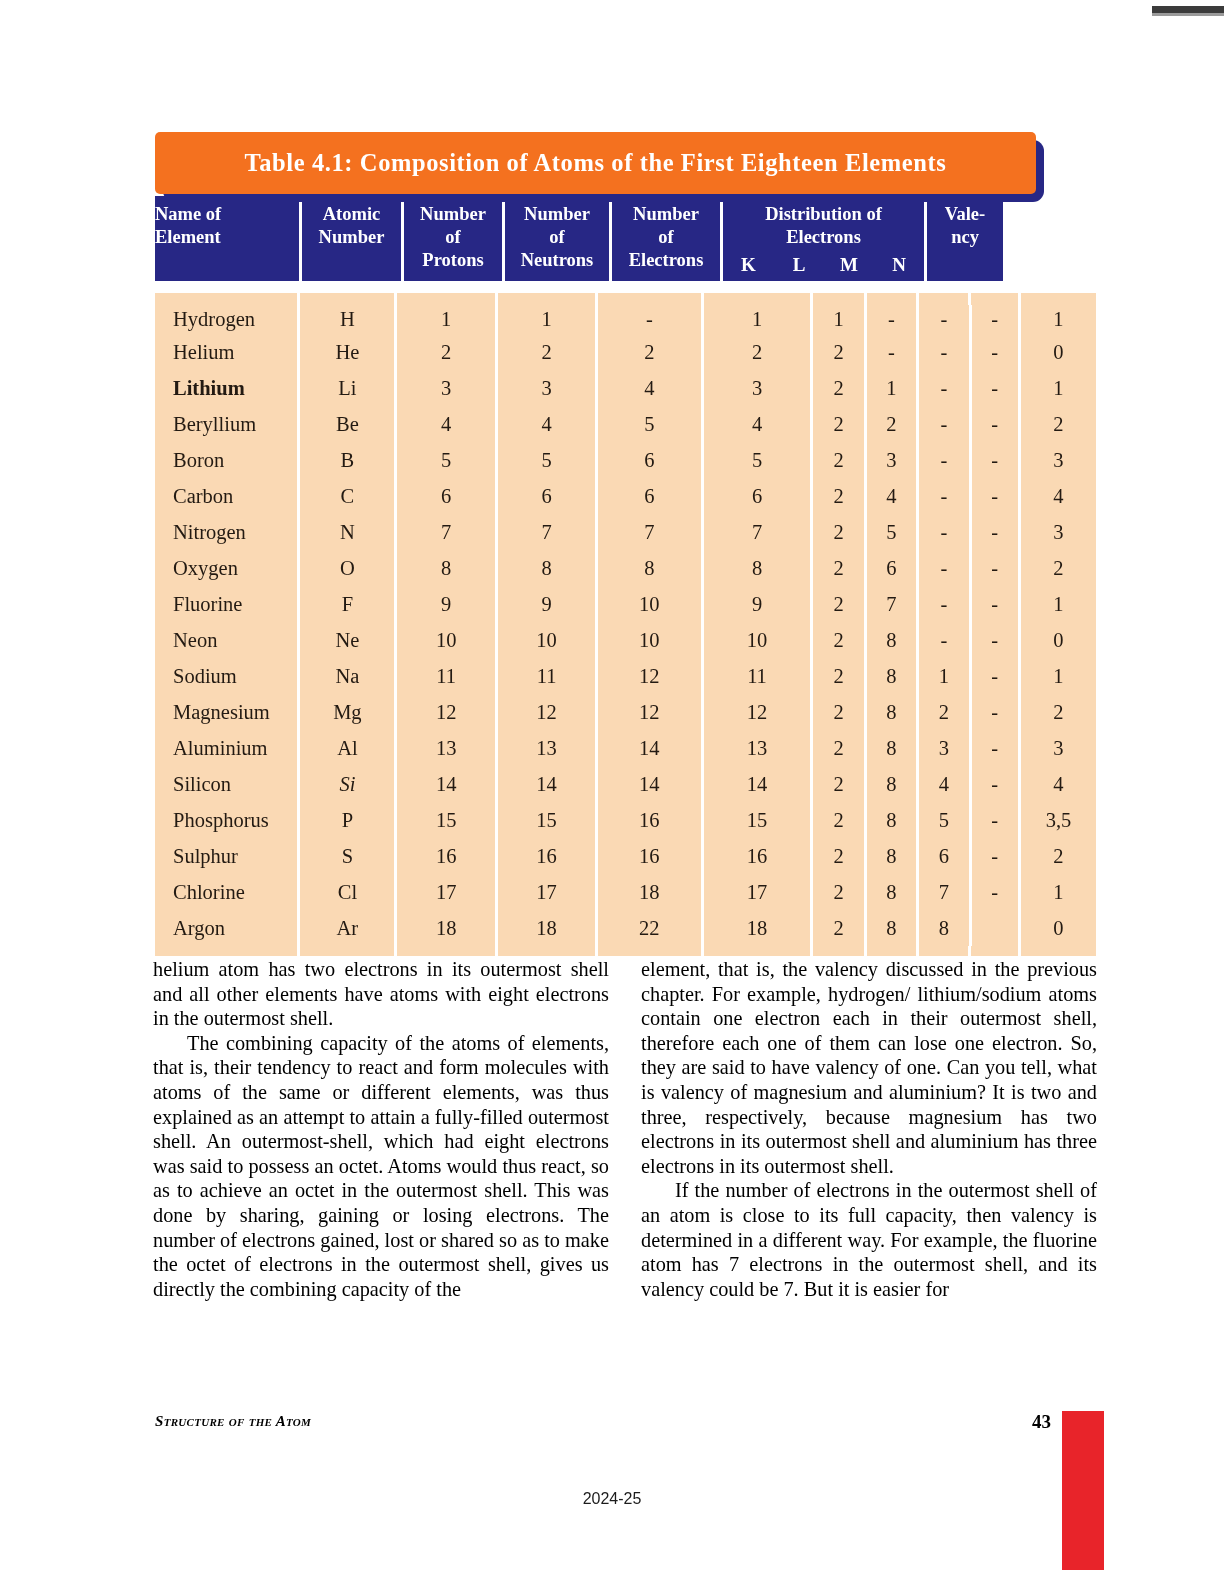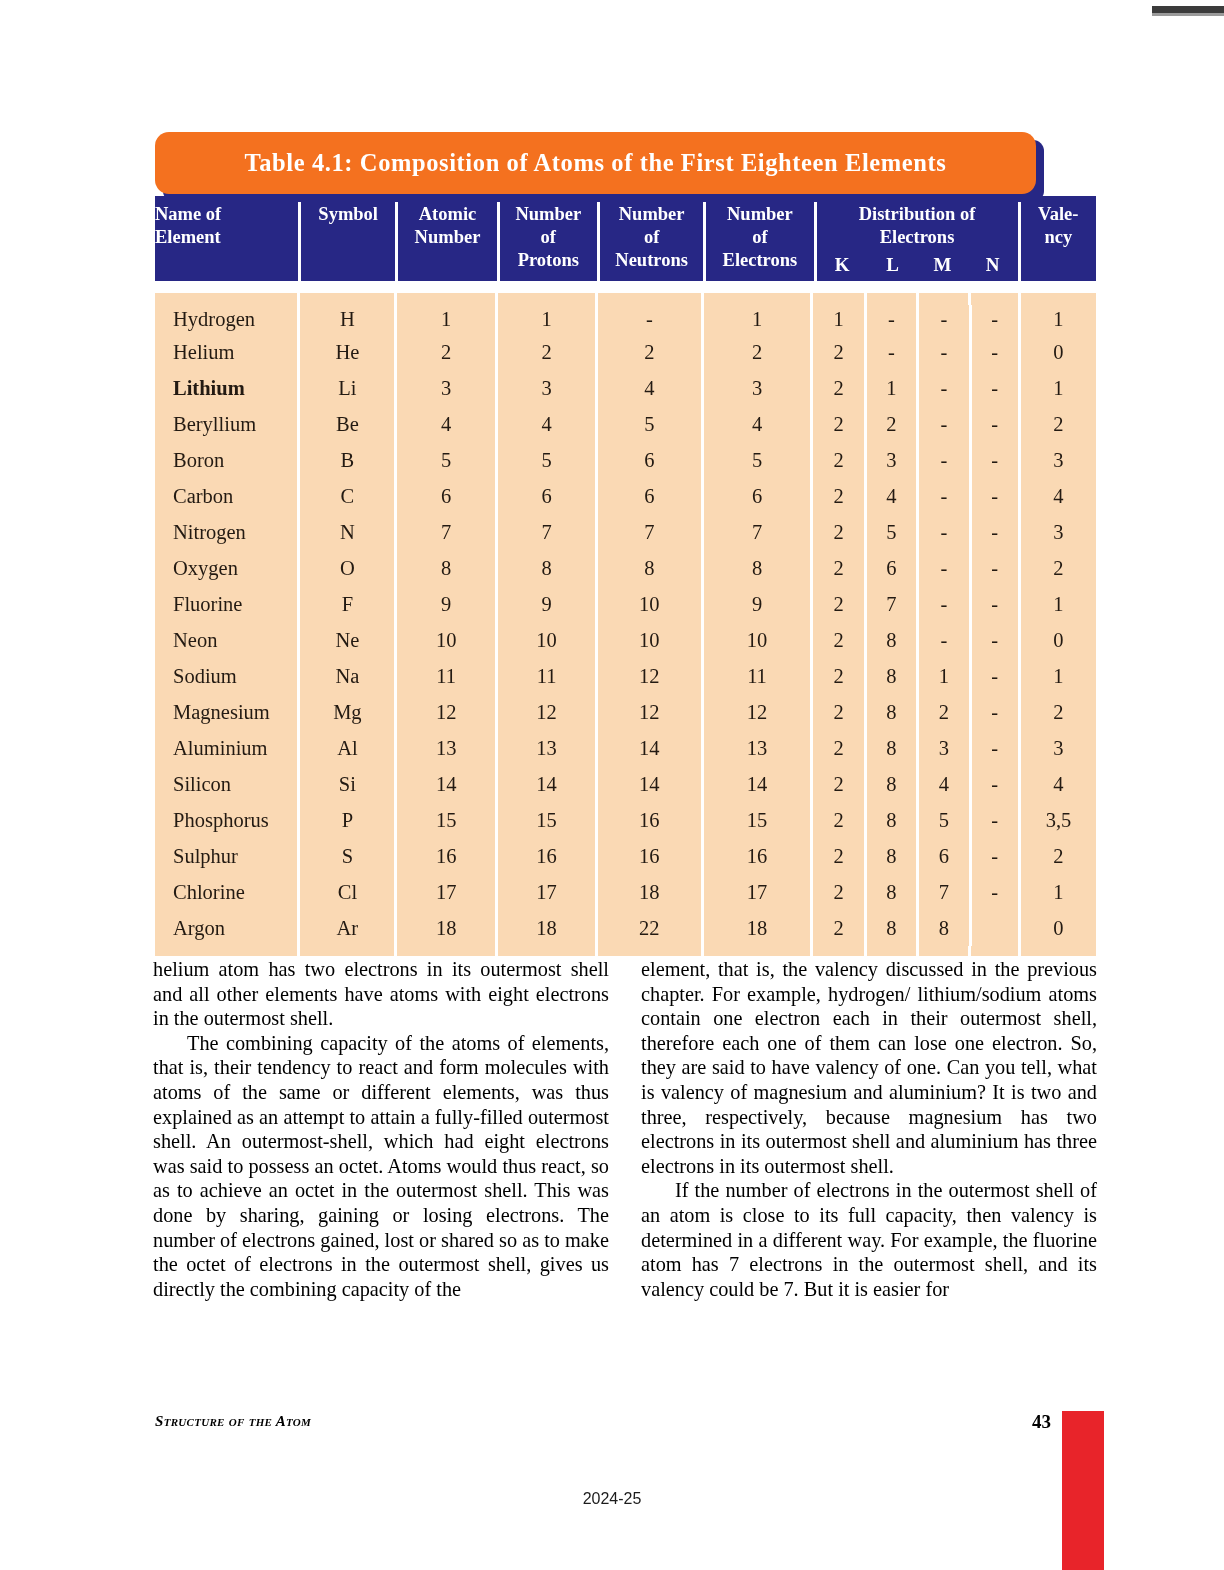--- a/index.html
+++ b/index.html
@@ -54,21 +54,21 @@
     width: 881px;
     height: 62px;
     background: #272785;
     border-radius: 11px;
   }
   #table-title {
     position: relative;
     width: 881px;
     height: 62px;
     background: #f4711f;
-    border-radius: 14px;
+    border-radius: 5px;
     color: #ffffff;
     font-weight: bold;
     font-size: 24.5px;
     line-height: 30px;
     letter-spacing: 0.6px;
     text-align: center;
     padding: 0;
     box-sizing: border-box;
     display: flex;
     flex-direction: column;
@@ -249,23 +249,20 @@
     <div id="table-title-shadow"></div>
     <div id="table-title">
       <span class="tline1">Table 4.1: Composition of Atoms of the First Eighteen Elements</span>
     </div>
   </div>
 
   <div id="thead-row">
     <div class="hcell leftal" style="width:144px;">
       <div>Name of</div>
       <div>Element</div>
-    </div>
-    <div class="hcell" style="width:95px;">
-      <div>Symbol</div>
     </div>
     <div class="hcell" style="width:99px;">
       <div>Atomic</div>
       <div>Number</div>
     </div>
     <div class="hcell bottomlab" style="width:98px;">
       <div>Number</div>
       <div>of</div>
       <div class="lastline">Protons</div>
     </div>
@@ -474,21 +471,21 @@
           <div class="bcell" style="width: 104px;">14</div>
           <div class="bcell" style="width: 108px;">13</div>
           <div class="bcell" style="width: 51px;">2</div>
           <div class="bcell" style="width: 50px;">8</div>
           <div class="bcell" style="width: 50px;">3</div>
           <div class="bcell" style="width: 47px;">-</div>
           <div class="bcell" style="width: 76px;">3</div>
         </div>
         <div class="brow">
           <div class="bcell leftal" style="width: 144px;">Silicon</div>
-          <div class="bcell" style="width: 95px;">Si</div>
+          <div class="bcell" style="width: 95px; font-style: italic;">Si</div>
           <div class="bcell" style="width: 99px;">14</div>
           <div class="bcell" style="width: 98px;">14</div>
           <div class="bcell" style="width: 104px;">14</div>
           <div class="bcell" style="width: 108px;">14</div>
           <div class="bcell" style="width: 51px;">2</div>
           <div class="bcell" style="width: 50px;">8</div>
           <div class="bcell" style="width: 50px;">4</div>
           <div class="bcell" style="width: 47px;">-</div>
           <div class="bcell" style="width: 76px;">4</div>
         </div>

